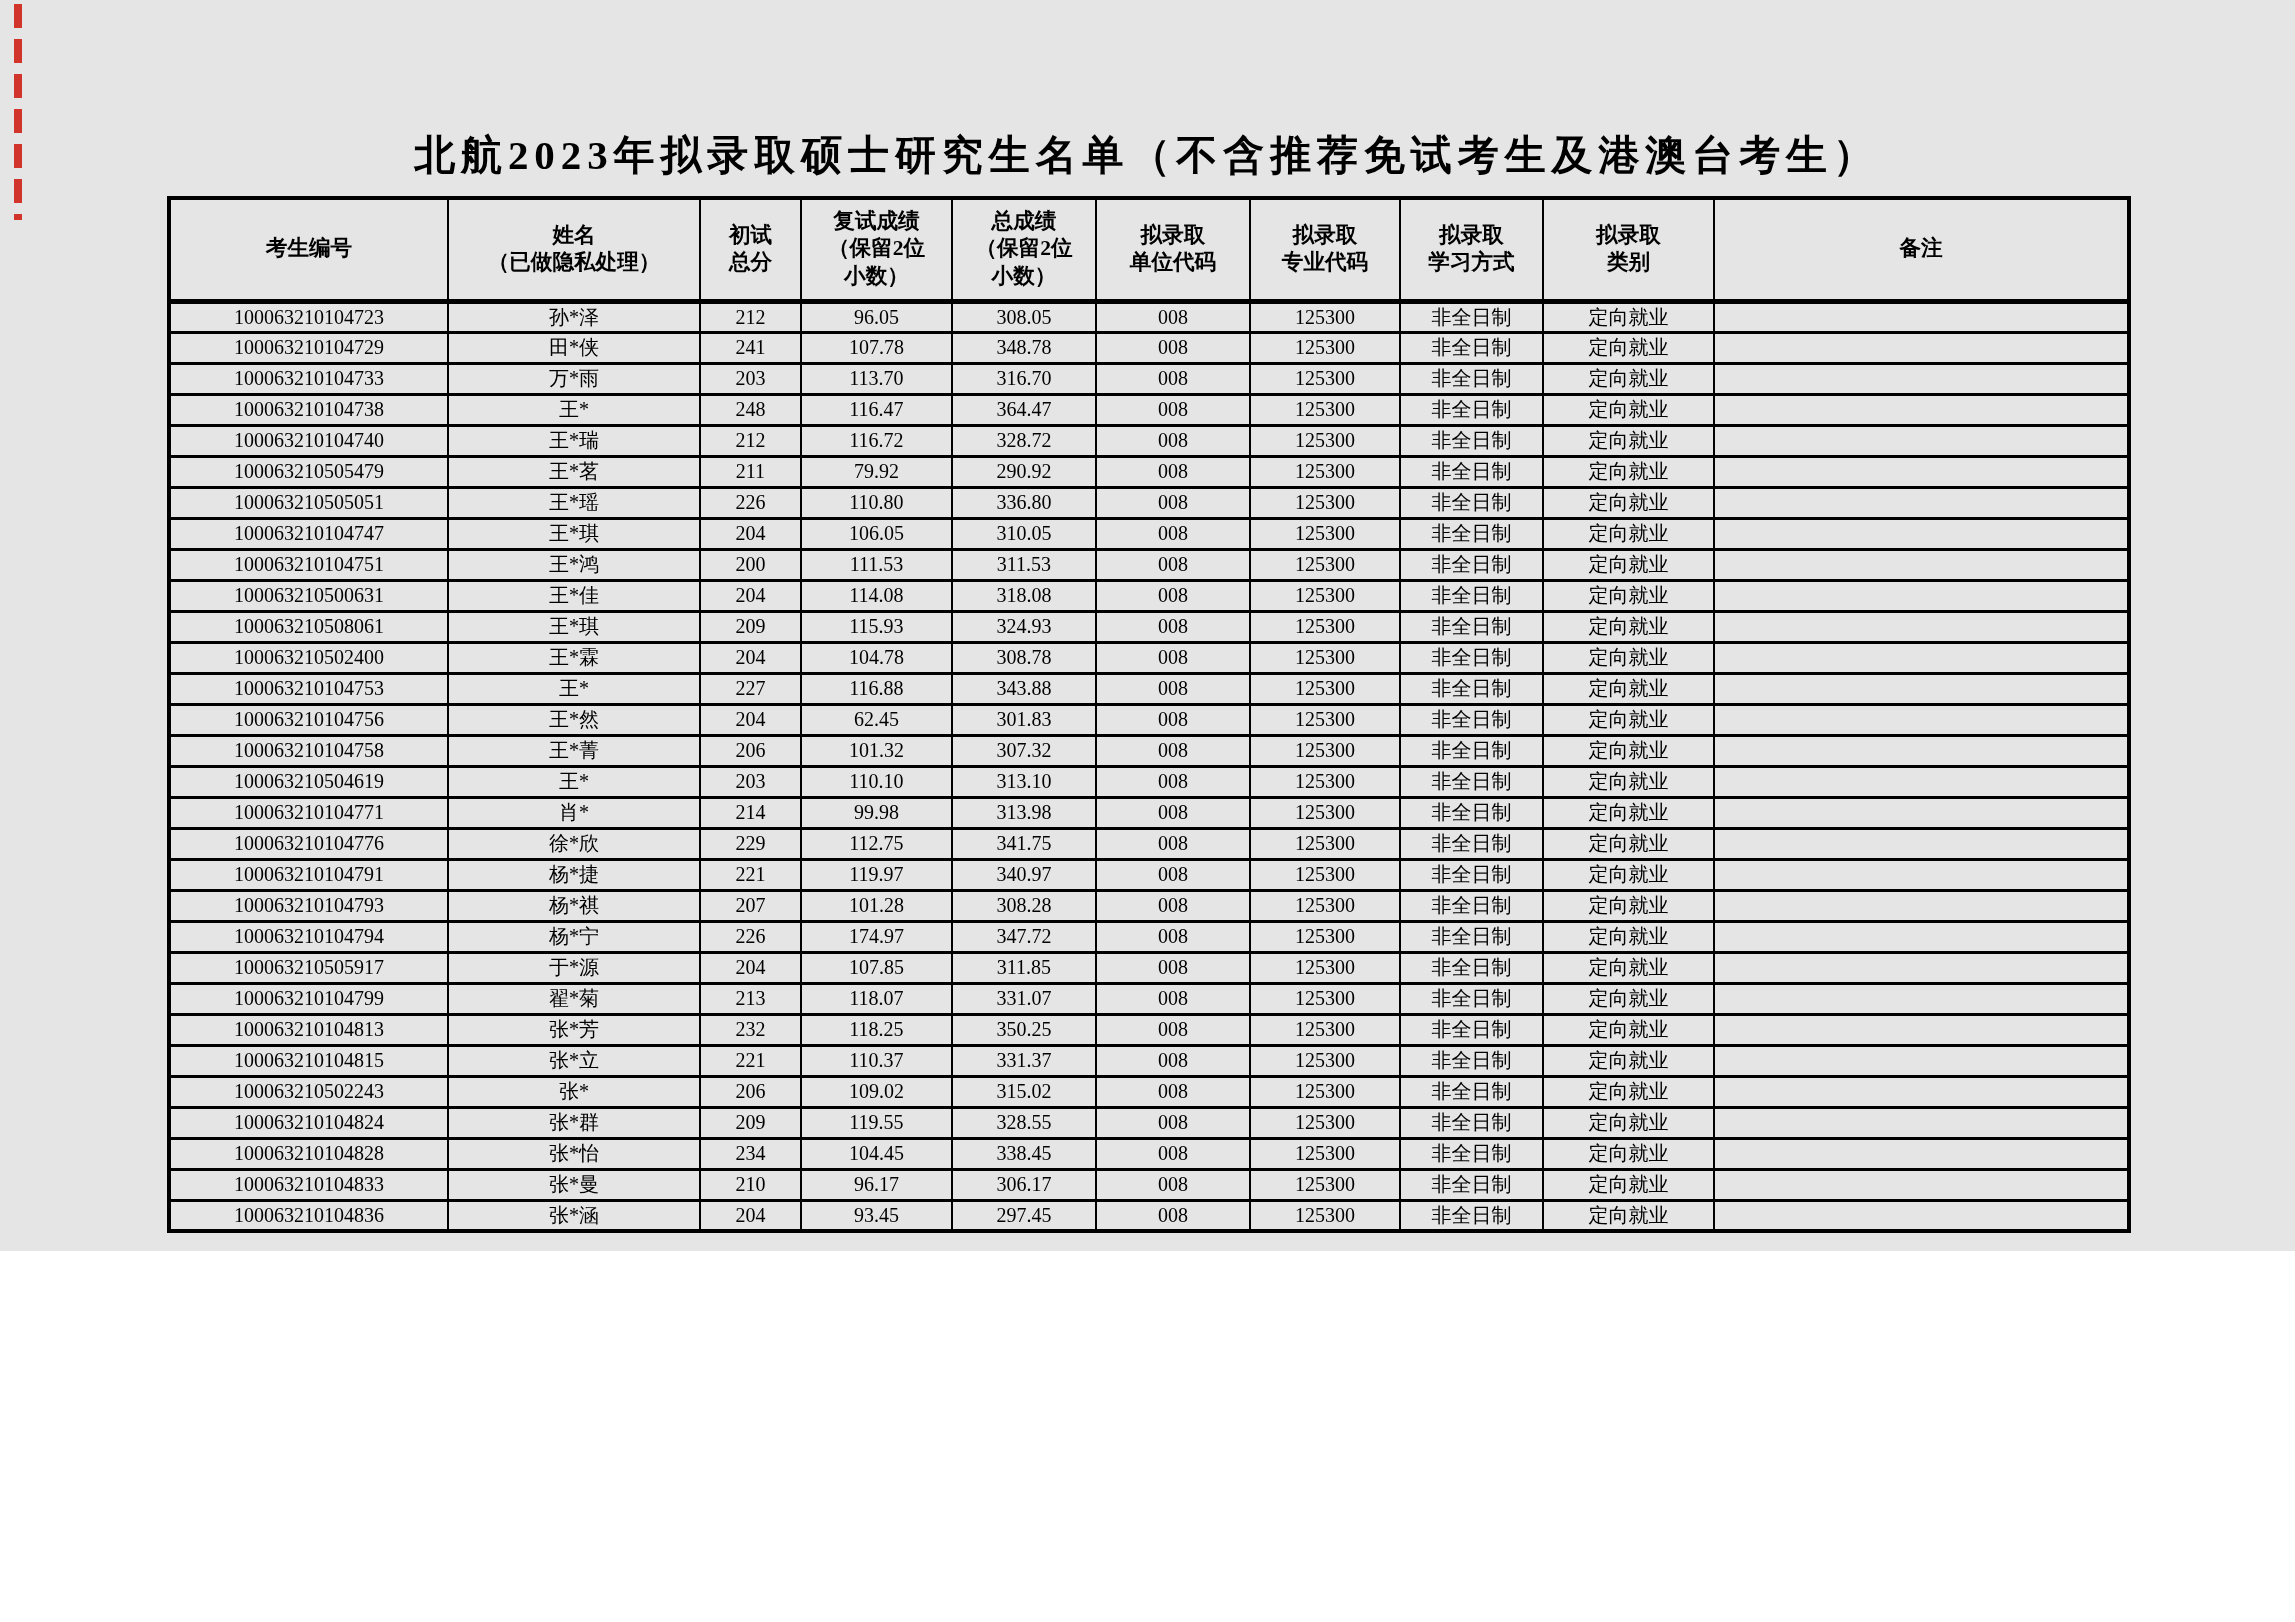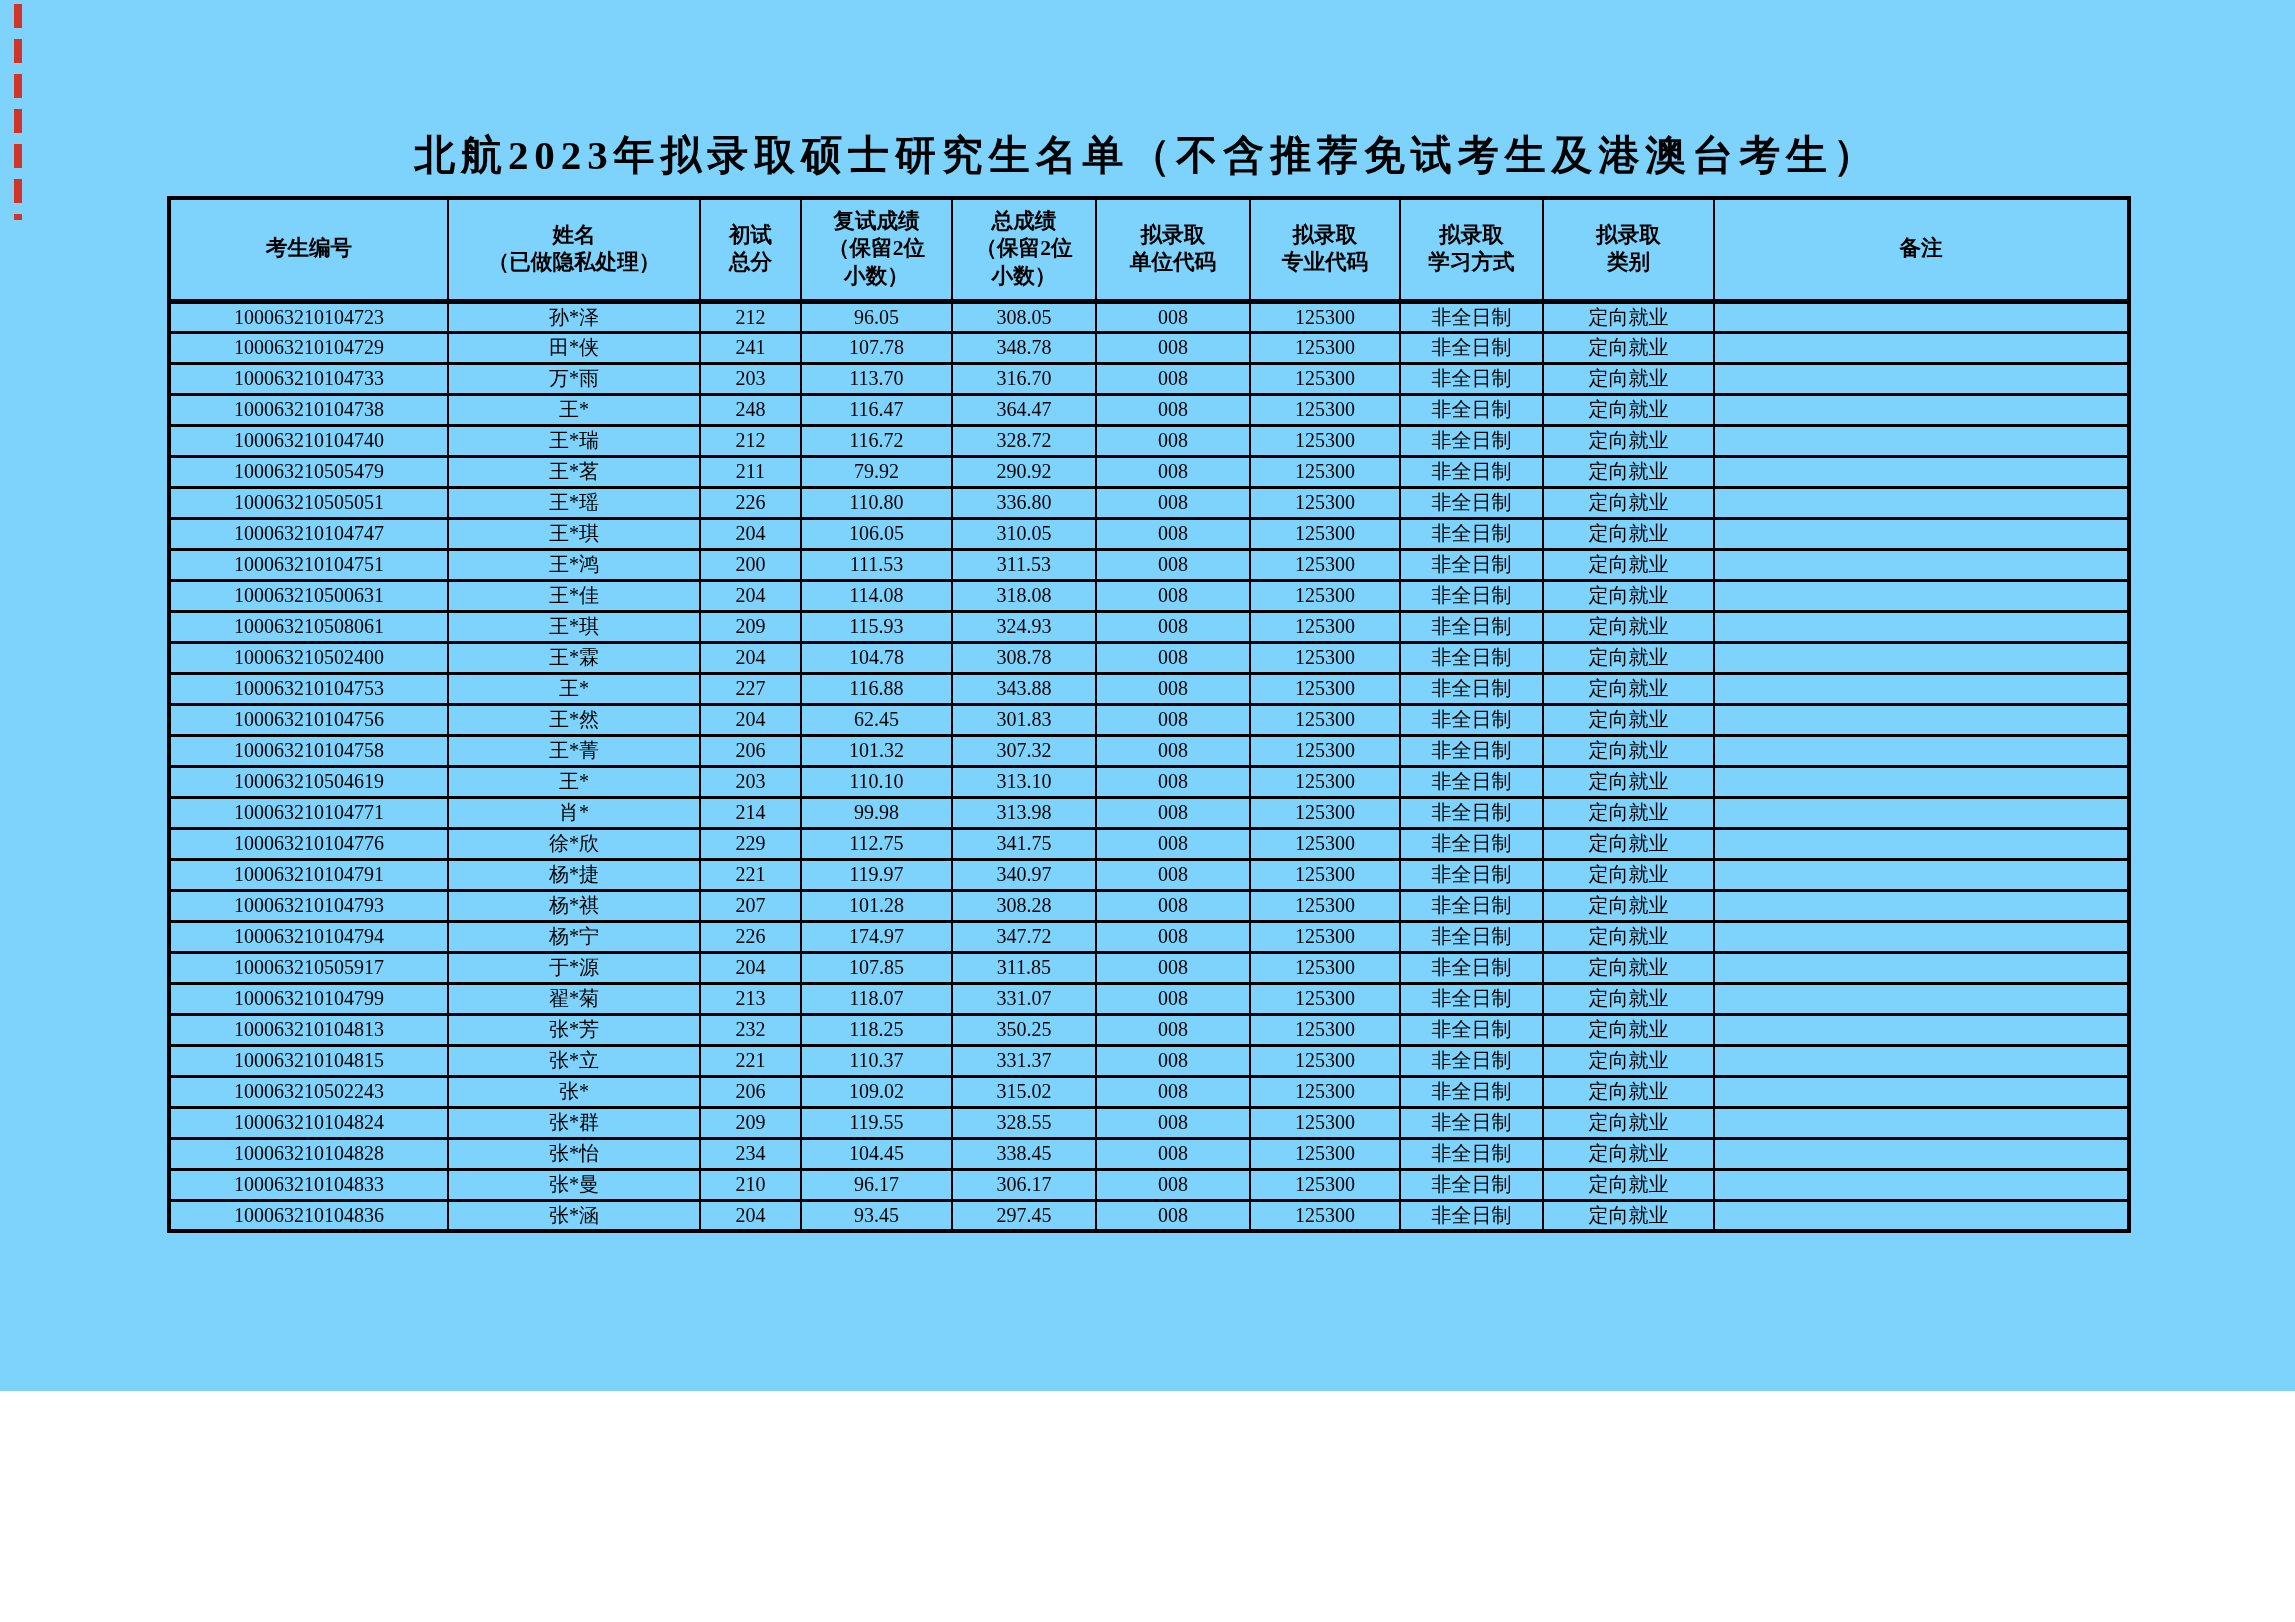--- a/index.html
+++ b/index.html
@@ -5,22 +5,22 @@
   :root {
     --watermark-color: #a32d22;
     --edge-mark-color: #d0342a;
     --border-color: #000000;
   }
   * { box-sizing: border-box; }
   html, body { margin: 0; padding: 0; background: #ffffff; }
   .sheet {
     position: relative;
     width: 2295px;
-    height: 1391px;
-    background: #7dd3fc;
+    height: 1251px;
+    background: #e5e5e5;
     overflow: hidden;
     font-family: "Liberation Serif", "DejaVu Serif", serif;
     color: #000000;
   }
   .edge-marks {
     position: absolute;
     left: 14.4px;
     top: 3.9px;
     width: 7.2px;
     height: 216px;

